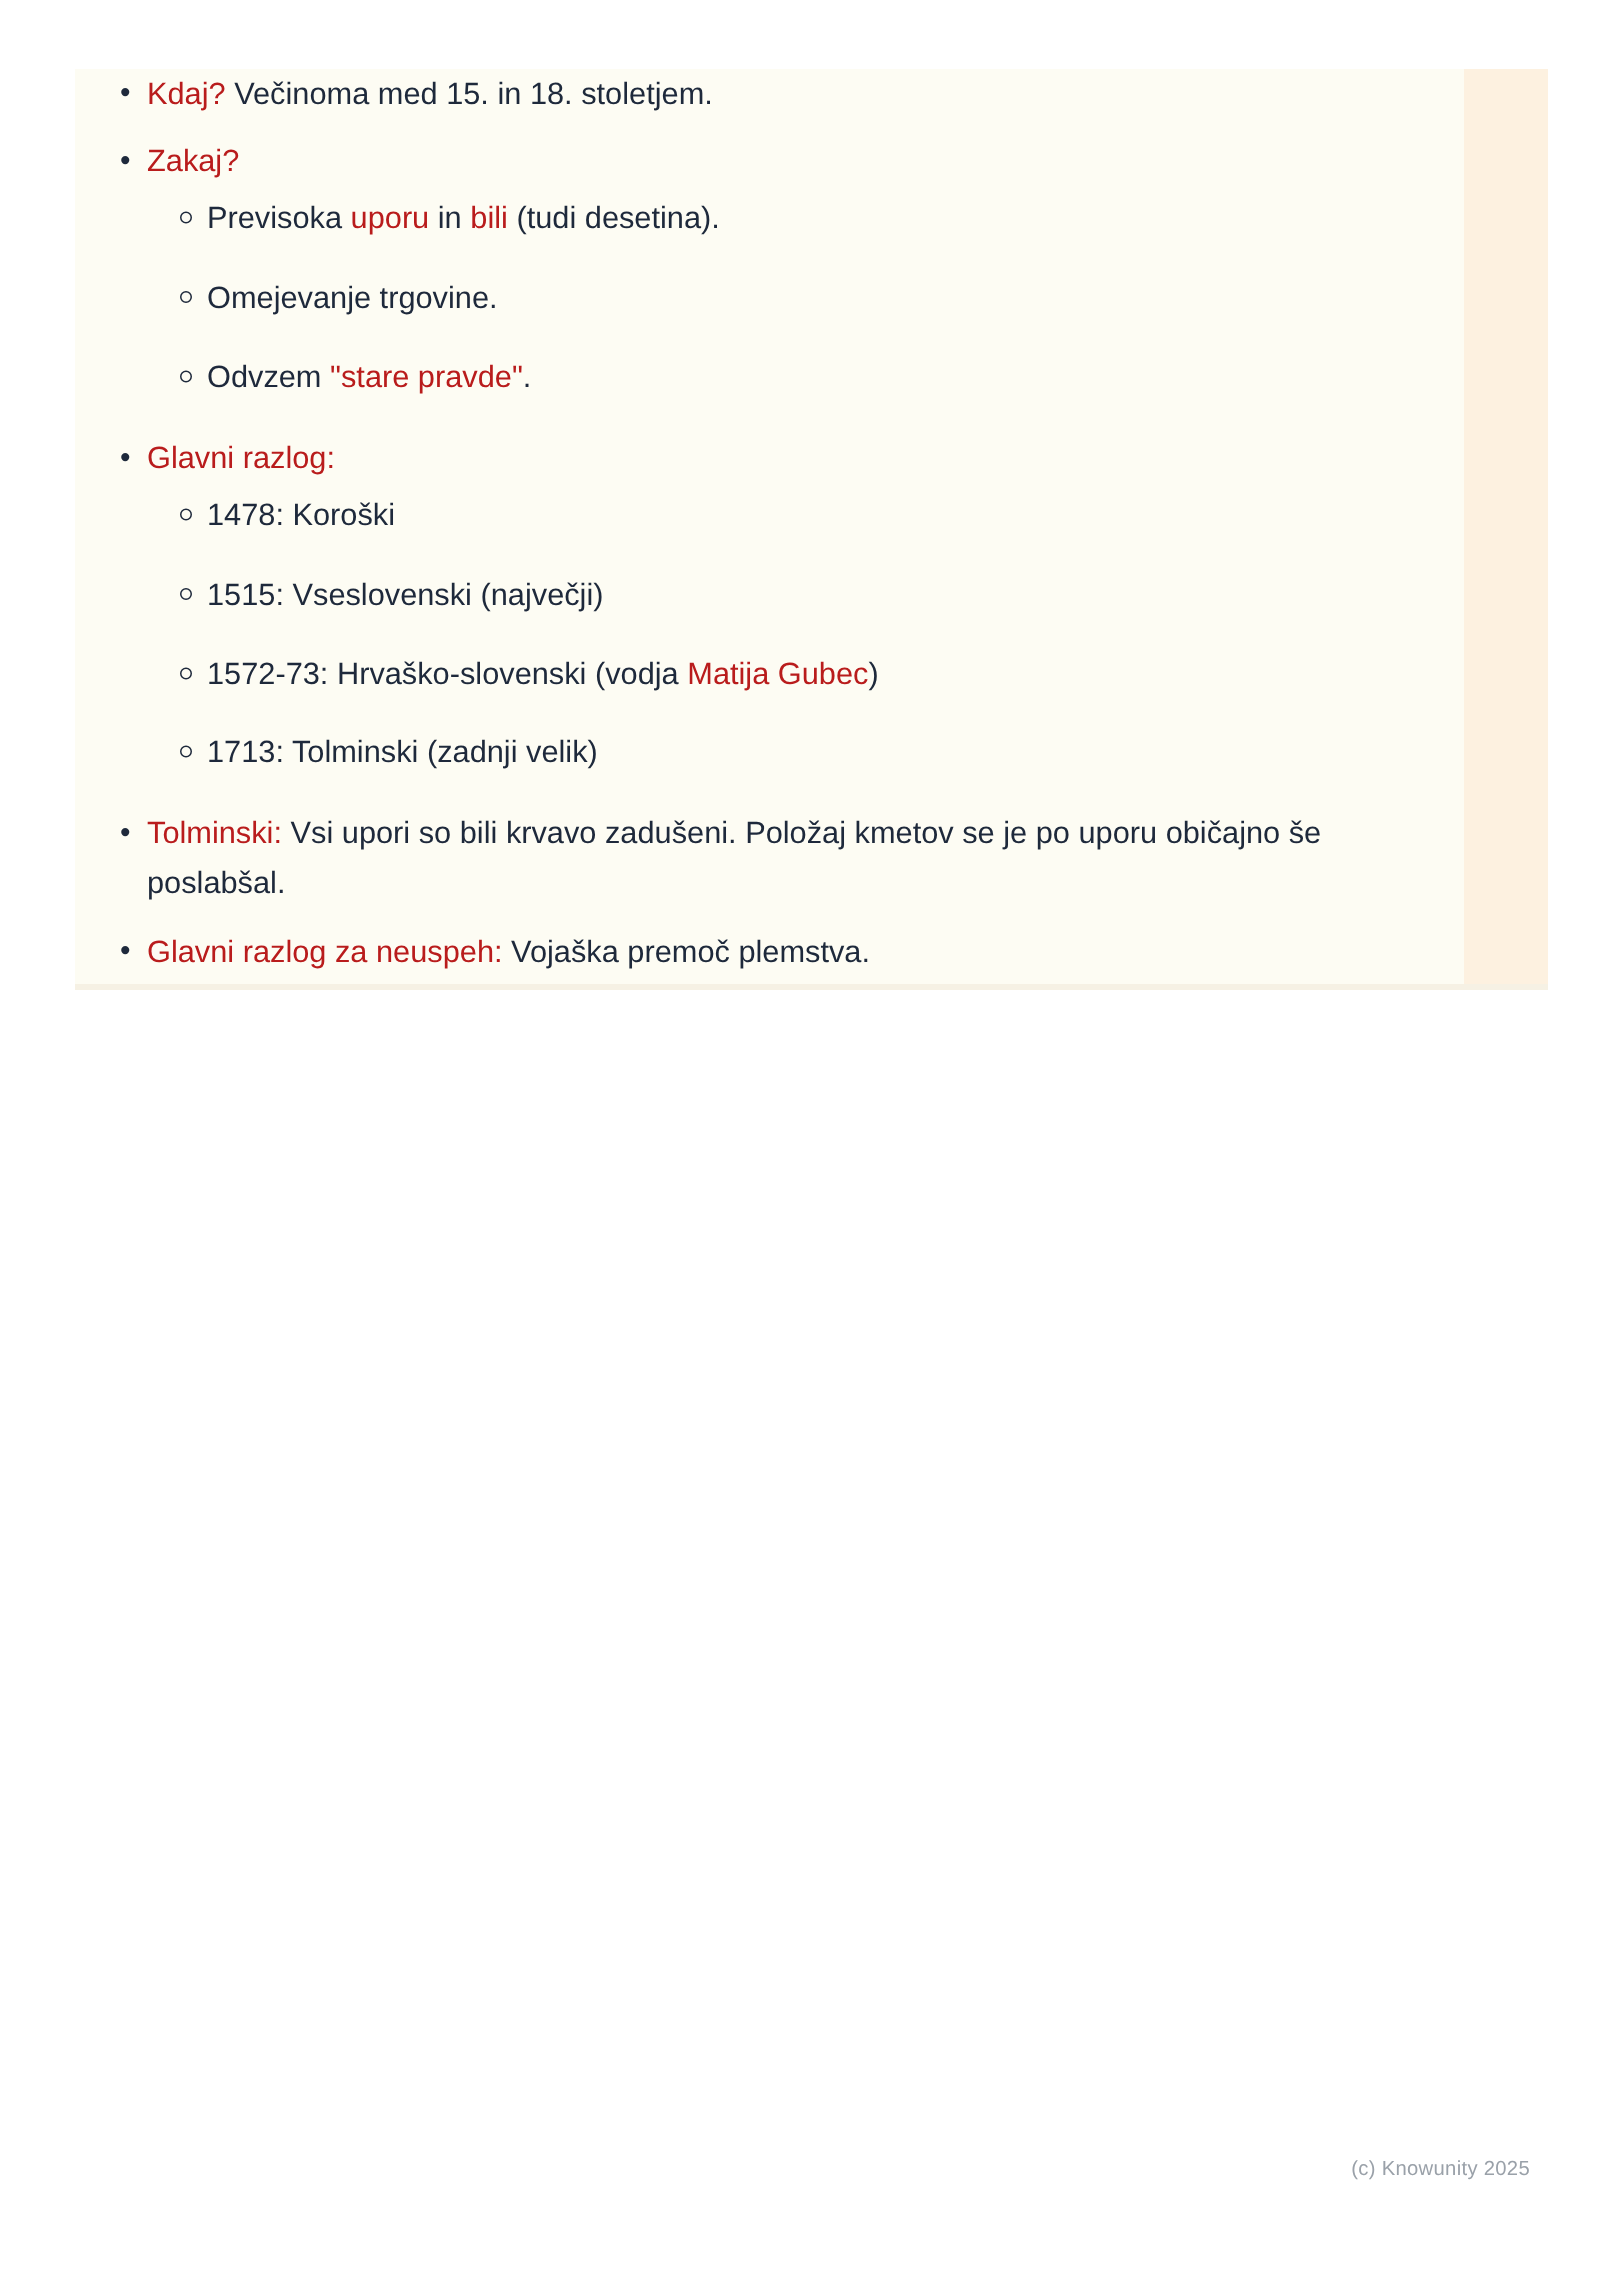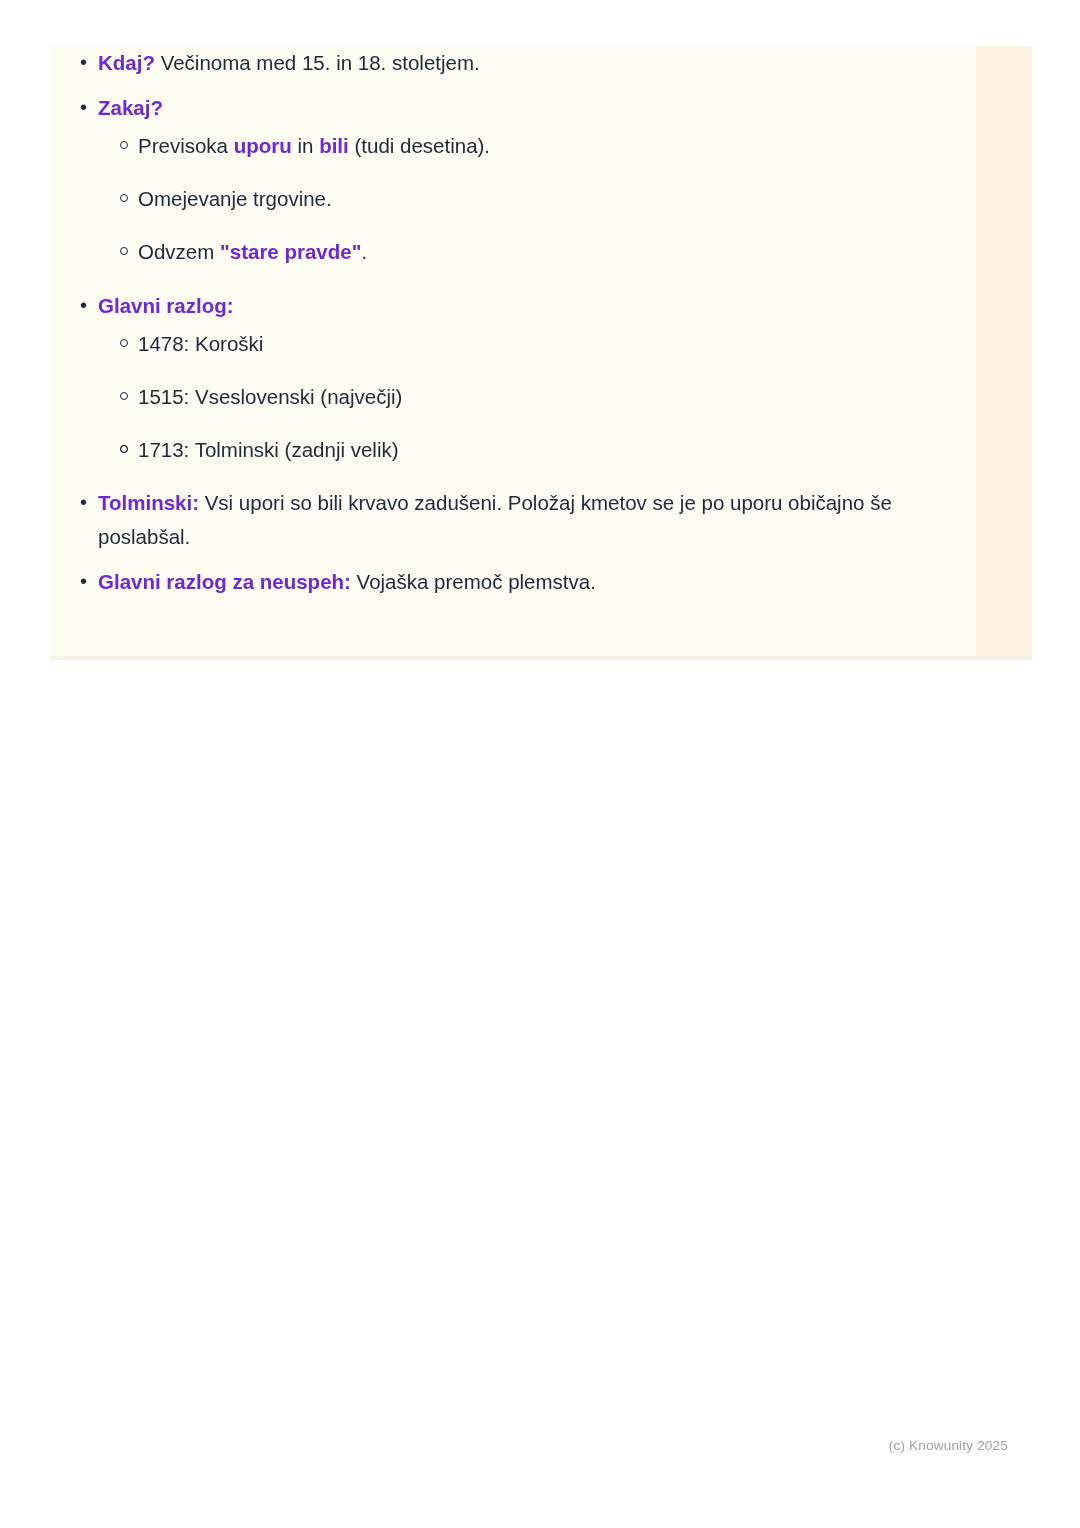--- a/index.html
+++ b/index.html
@@ -104,29 +104,29 @@
     left: 22px;
     top: 11px;
     width: 8px;
     height: 8px;
     border: 1.6px solid #1e293b;
     border-radius: 50%;
     box-sizing: border-box;
   }
 
   b, .b {
-    font-weight: bold;
-    color: #6d28d9;
+    font-weight: normal;
+    color: #b91c1c;
   }
 
   .line-text { display: inline; }
 
   .footer {
     position: absolute;
-    right: 72px;
+    right: 60px;
     top: 1438px;
     font-size: 13.5px;
     color: #9aa1a9;
     letter-spacing: 0.2px;
     font-family: "Liberation Sans", sans-serif;
     margin-left: 34px;
   }
 </style>
 </head>
 <body>
@@ -142,21 +142,21 @@
     <ul class="level1" id="outline-root">
         <li><span class="bullet">•</span><span class="line-text"><b>Kdaj?</b> Večinoma med 15. in 18. stoletjem.</span></li>
         <li class="has-sub"><span class="bullet">•</span><span class="line-text"><b>Zakaj?</b></span><ul class="level2">
             <li><span class="bullet-o"></span><span>Previsoka <b>uporu</b> in <b>bili</b> (tudi desetina).</span></li>
             <li><span class="bullet-o"></span><span>Omejevanje trgovine.</span></li>
             <li><span class="bullet-o"></span><span>Odvzem <b>"stare pravde"</b>.</span></li>
           </ul></li>
         <li class="has-sub"><span class="bullet">•</span><span class="line-text"><b>Glavni razlog:</b></span><ul class="level2">
             <li><span class="bullet-o"></span><span>1478: Koroški</span></li>
             <li><span class="bullet-o"></span><span>1515: Vseslovenski (največji)</span></li>
-            <li><span class="bullet-o"></span></li>
+            <li><span class="bullet-o"></span><span>1572-73: Hrvaško-slovenski (vodja <b>Matija Gubec</b>)</span></li>
             <li><span class="bullet-o"></span><span>1713: Tolminski (zadnji velik)</span></li>
           </ul></li>
         <li><span class="bullet">•</span><span class="line-text"><b>Tolminski:</b> Vsi upori so bili krvavo zadušeni. Položaj kmetov se je po uporu običajno še poslabšal.</span></li>
         <li><span class="bullet">•</span><span class="line-text"><b>Glavni razlog za neuspeh:</b> Vojaška premoč plemstva.</span></li>
       </ul>
   </div>
 
   <div class="footer">(c) Knowunity 2025</div>
 </div>
 

